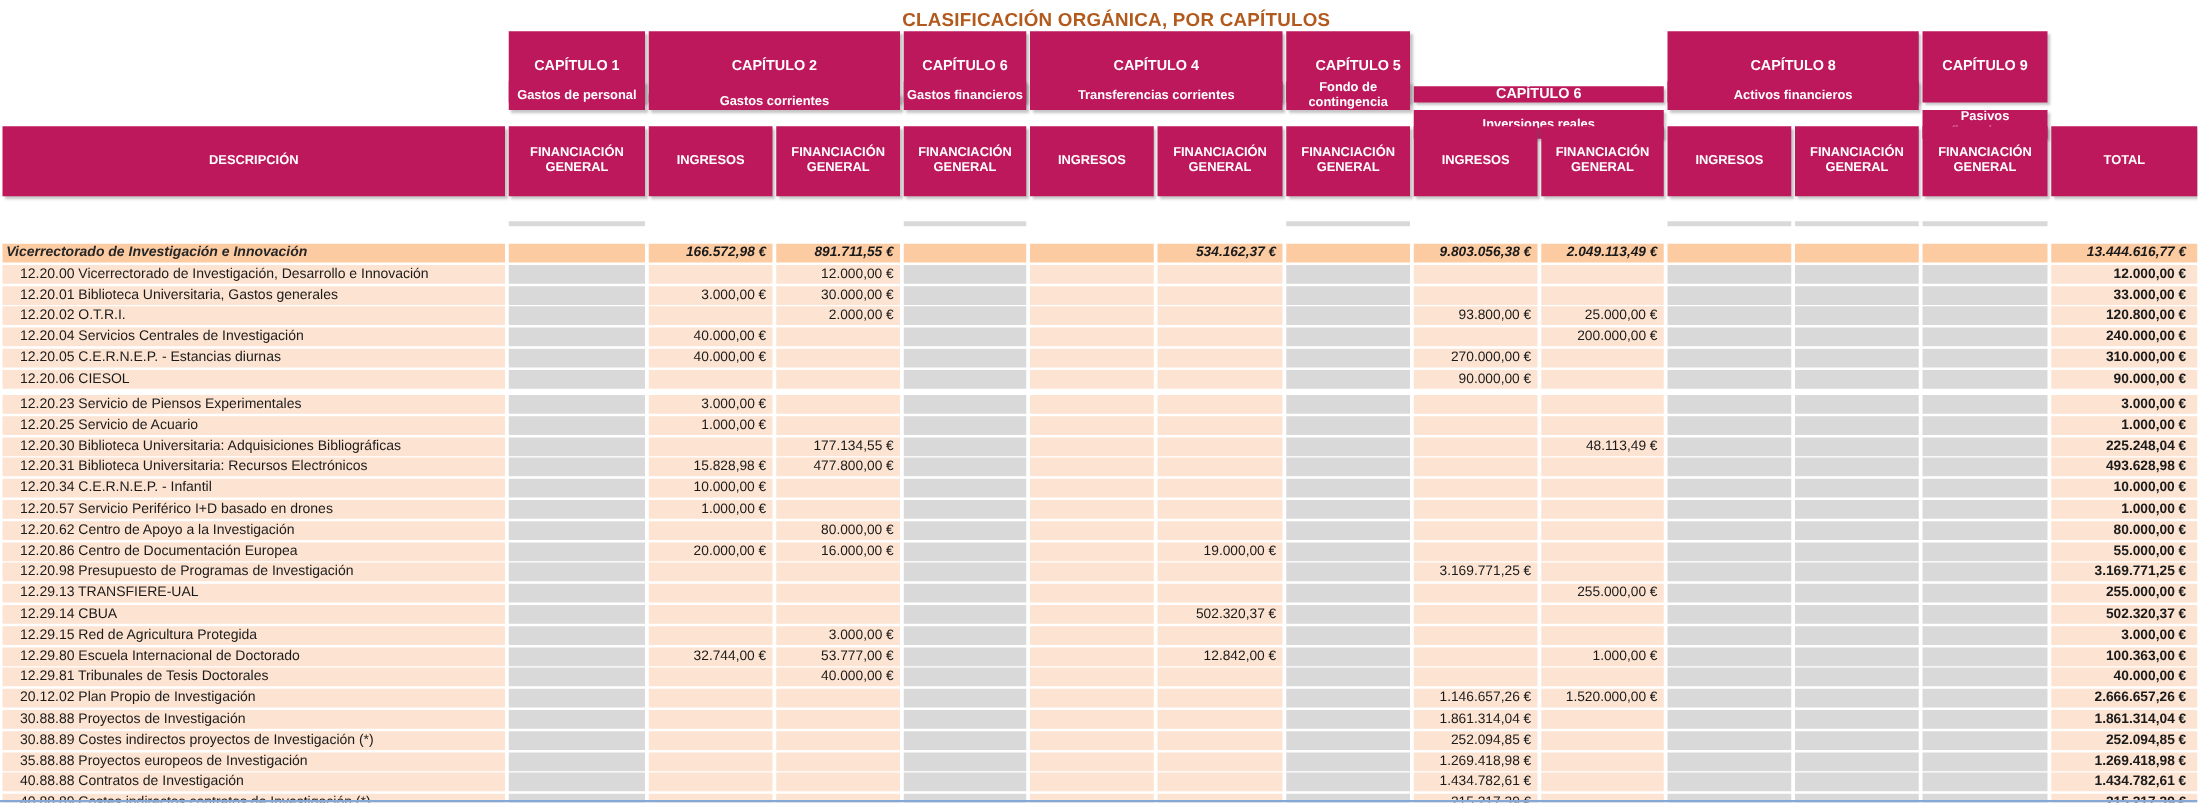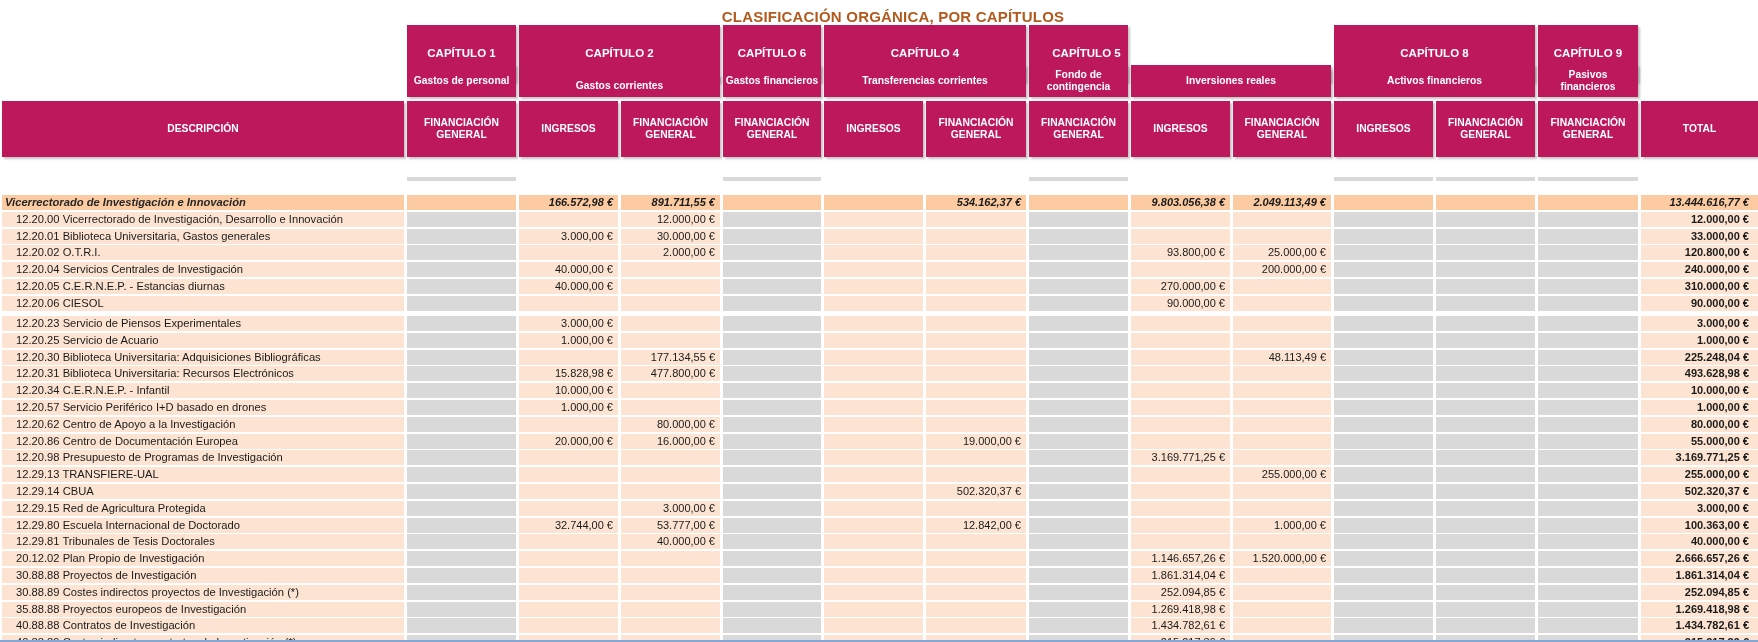--- a/index.html
+++ b/index.html
@@ -53,22 +53,22 @@
     <div class="hcell" style="grid-column: 9 / span 2; margin-top: 44px;">CAPÍTULO 6</div>
     <div class="hcell" style="grid-column: 11 / span 2;">CAPÍTULO 8</div>
     <div class="hcell" style="grid-column: 13 / span 1;">CAPÍTULO 9</div>
   </div>
 <div id="headerB" class="grid rowB">
     <div class="hcell" style="grid-column: 2 / span 1;">Gastos de personal</div>
     <div class="hcell" style="grid-column: 3 / span 2; margin-top: 10px;">Gastos corrientes</div>
     <div class="hcell" style="grid-column: 5 / span 1;">Gastos financieros</div>
     <div class="hcell" style="grid-column: 6 / span 2;">Transferencias corrientes</div>
     <div class="hcell" style="grid-column: 8 / span 1;">Fondo de contingencia</div>
+    <div class="hcell" style="grid-column: 11 / span 2;">Activos financieros</div>
     <div class="hcell" style="grid-column: 9 / span 2;">Inversiones reales</div>
-    <div class="hcell" style="grid-column: 11 / span 2;">Activos financieros</div>
     <div class="hcell" style="grid-column: 13 / span 1;">Pasivos financieros</div>
   </div>
 <div id="headerC" class="grid rowC">
     <div class="hcell">DESCRIPCIÓN</div>
     <div class="hcell">FINANCIACIÓN GENERAL</div>
     <div class="hcell">INGRESOS</div>
     <div class="hcell">FINANCIACIÓN GENERAL</div>
     <div class="hcell">FINANCIACIÓN GENERAL</div>
     <div class="hcell">INGRESOS</div>
     <div class="hcell">FINANCIACIÓN GENERAL</div>

